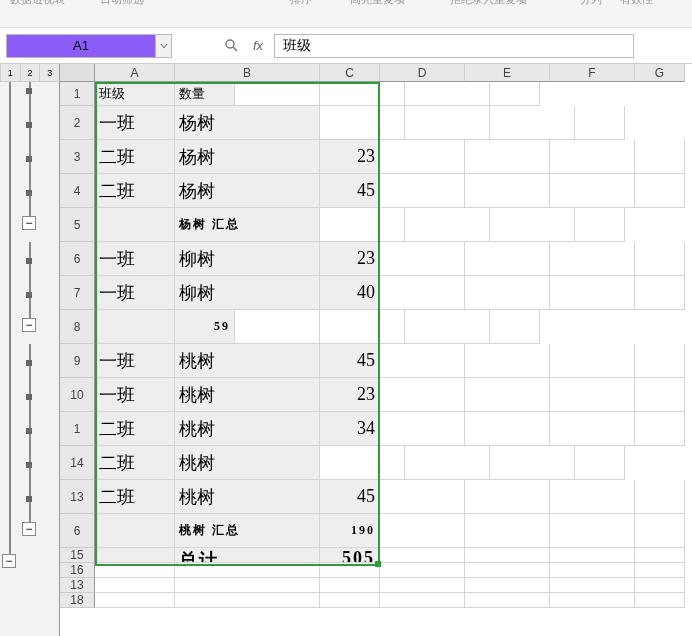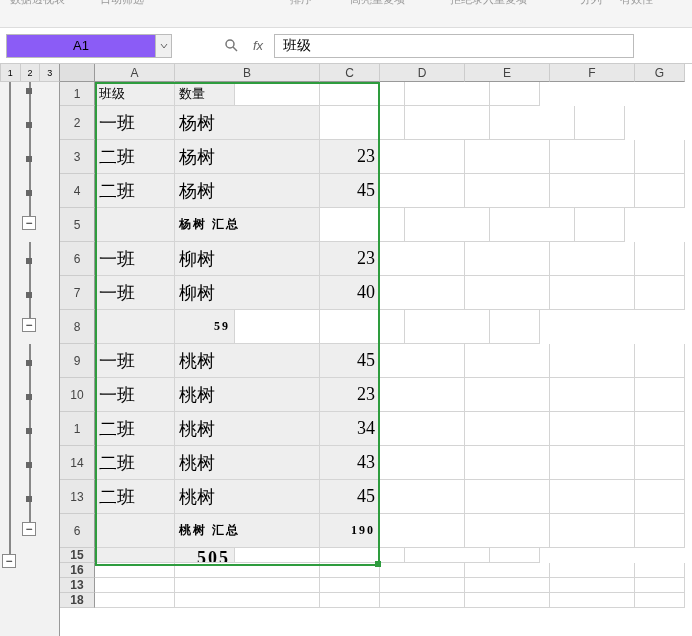--- a/index.html
+++ b/index.html
@@ -27,21 +27,21 @@
 .og-col.c2 { left: 20px; }
 .og-col.c3 { left: 40px; }
 .og-line { position: absolute; left: 9px; width: 2px; background: #888; }
 .og-dot { position: absolute; left: 6px; width: 6px; height: 6px; background: #666; border-radius: 0; }
 .og-minus { position: absolute; left: 2px; width: 14px; height: 14px; border: 1px solid #888; background: #fff; display: flex; align-items: center; justify-content: center; font-size: 12px; line-height: 1; cursor: pointer; }
 
 .rowhdr-col { position: absolute; left: 60px; top: 0; width: 35px; z-index: 3; }
 .rowhdr-corner { height: 18px; background: #e0e0e0; border-right: 1px solid #999; border-bottom: 1px solid #999; }
 .rowhdr { height: 34px; background: #e8e8e8; border-right: 1px solid #999; border-bottom: 1px solid #ccc; display: flex; align-items: center; justify-content: center; font-size: 12px; color: #444; }
 .rowhdr.first { height: 24px; }
-.rowhdr.tail { height: 15px; font-weight: bold; }
+.rowhdr.tail { height: 15px; }
 
 .colhdr-row { position: absolute; left: 95px; top: 0; height: 18px; display: flex; z-index: 3; }
 .colhdr { background: #e8e8e8; border-right: 1px solid #ccc; border-bottom: 1px solid #999; display: flex; align-items: center; justify-content: center; font-size: 12px; color: #444; }
 
 .grid { position: absolute; left: 95px; top: 18px; z-index: 1; }
 .grow { display: flex; height: 34px; }
 .grow.first { height: 24px; }
 .grow.tail { height: 15px; }
 .cell { border-right: 1px solid #d4d4d4; border-bottom: 1px solid #d4d4d4; display: flex; align-items: center; padding: 0 4px; font-size: 18px; font-family: SimSun, serif; color: #000; overflow: hidden; white-space: nowrap; }
 .grow.first .cell { font-size: 13px; }
@@ -250,21 +250,20 @@
         <div class="cell sel" style="width: 145px;">桃树</div>
         <div class="cell sel right" style="width: 60px;">34</div>
         <div class="cell" style="width: 85px;"></div>
         <div class="cell" style="width: 85px;"></div>
         <div class="cell" style="width: 85px;"></div>
         <div class="cell" style="width: 50px;"></div>
       </div>
       <div class="grow">
         <div class="cell sel" style="width: 80px;">二班</div>
         <div class="cell sel" style="width: 145px;">桃树</div>
-        <div class="cell sel right" style="width: 60px;">43</div>
         <div class="cell" style="width: 85px;"></div>
         <div class="cell" style="width: 85px;"></div>
         <div class="cell" style="width: 85px;"></div>
         <div class="cell" style="width: 50px;"></div>
       </div>
       <div class="grow">
         <div class="cell sel" style="width: 80px;">二班</div>
         <div class="cell sel" style="width: 145px;">桃树</div>
         <div class="cell sel right" style="width: 60px;">45</div>
         <div class="cell" style="width: 85px;"></div>
@@ -276,20 +275,21 @@
         <div class="cell sel" style="width: 80px;"></div>
         <div class="cell sel bold-cell" style="width: 145px;">桃树  汇总</div>
         <div class="cell sel right bold-cell" style="width: 60px;">190</div>
         <div class="cell" style="width: 85px;"></div>
         <div class="cell" style="width: 85px;"></div>
         <div class="cell" style="width: 85px;"></div>
         <div class="cell" style="width: 50px;"></div>
       </div>
       <div class="grow tail">
         <div class="cell sel" style="width: 80px;"></div>
+        <div class="cell sel bold-cell" style="width: 145px;">总计</div>
         <div class="cell sel right bold-cell" style="width: 60px;">505</div>
         <div class="cell" style="width: 85px;"></div>
         <div class="cell" style="width: 85px;"></div>
         <div class="cell" style="width: 85px;"></div>
         <div class="cell" style="width: 50px;"></div>
       </div>
       <div class="grow tail">
         <div class="cell" style="width: 80px;"></div>
         <div class="cell" style="width: 145px;"></div>
         <div class="cell" style="width: 60px;"></div>

